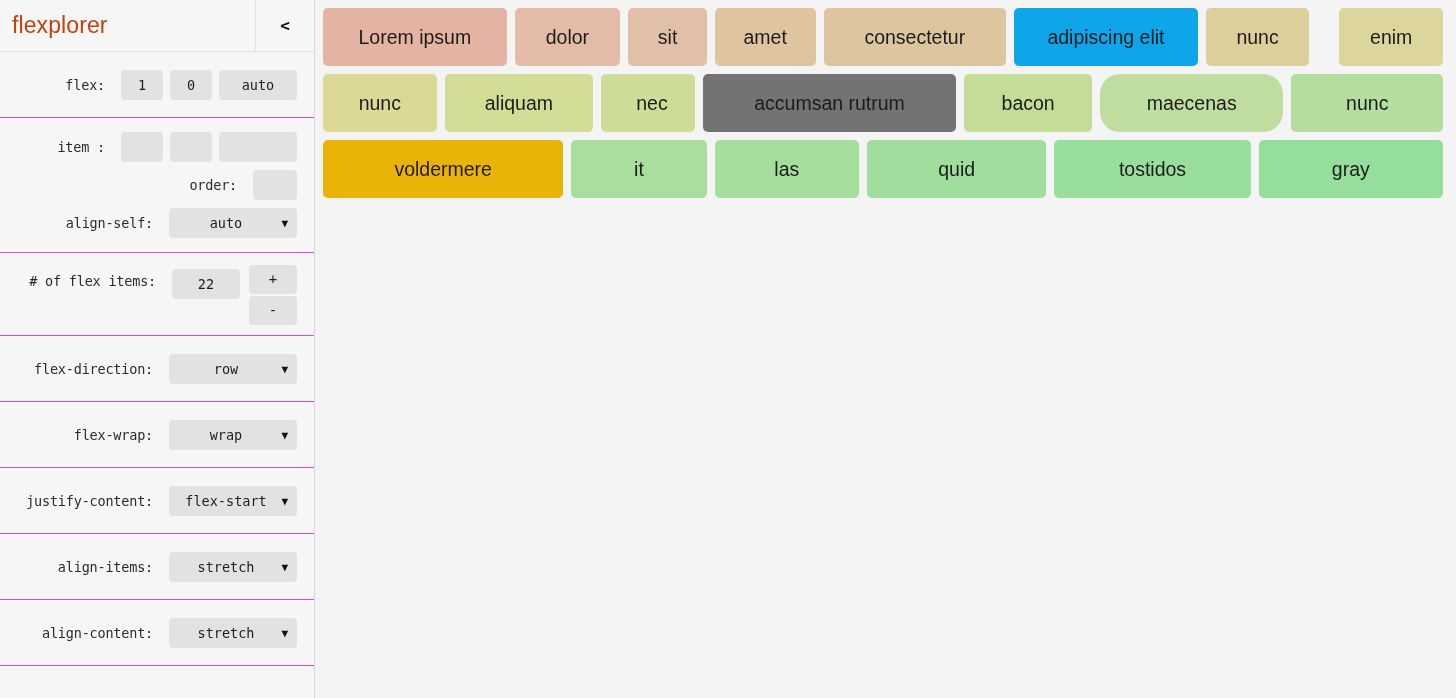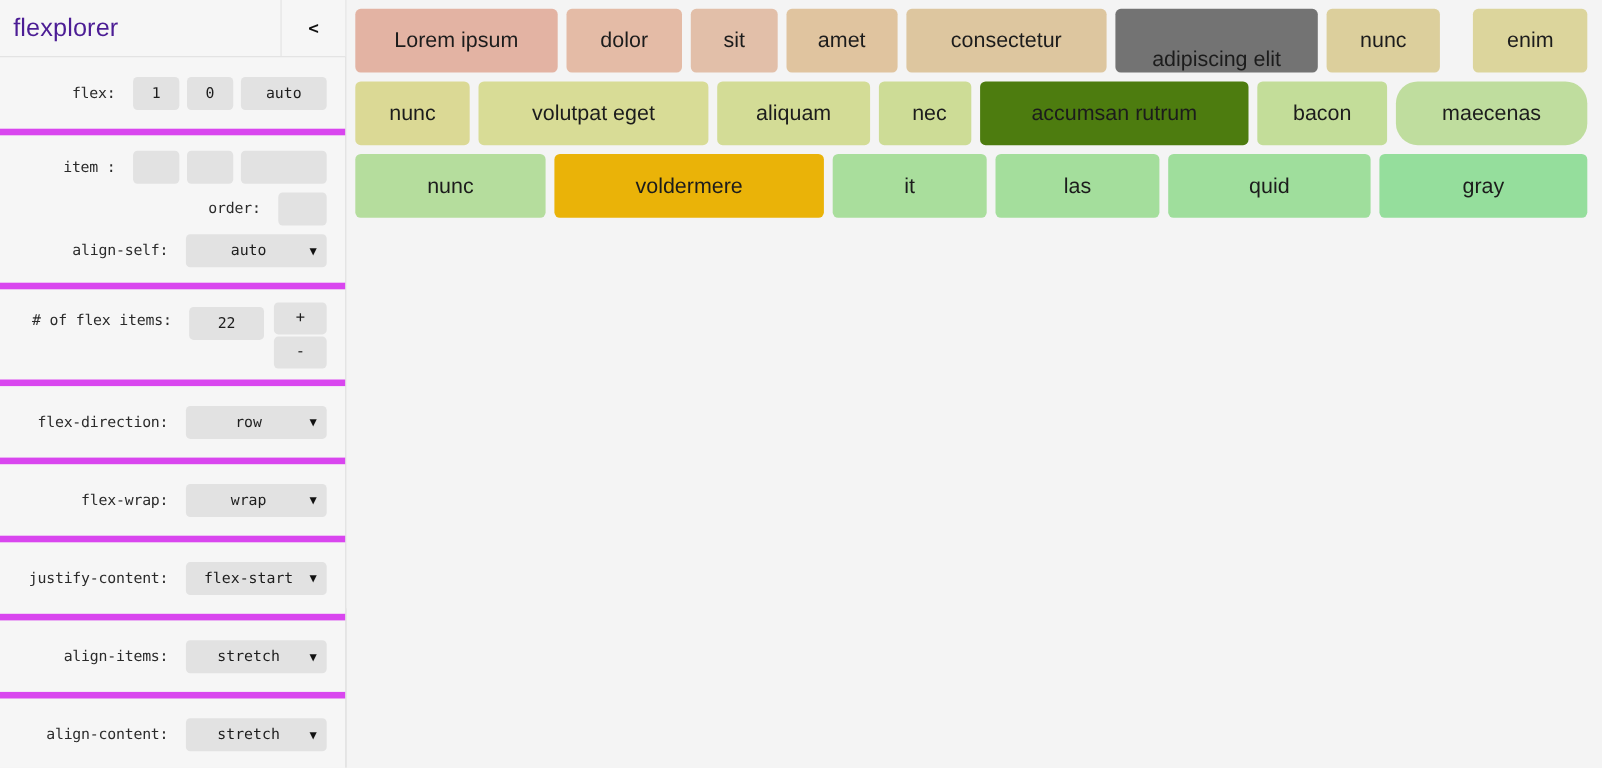--- a/index.html
+++ b/index.html
@@ -41,21 +41,21 @@
     border-bottom: 1px solid #e2e2e2;
     background: #f6f6f6;
   }
   .sb-title {
     flex: 1 1 auto;
     display: flex;
     align-items: center;
     padding-left: 12px;
     font-family: "Liberation Sans", sans-serif;
     font-size: 23px;
-    color: #4c1d95;
+    color: #c2410c;
     letter-spacing: 0.1px;
   }
   .sb-collapse {
     width: 58px;
     min-width: 58px;
     border-left: 1px solid #e2e2e2;
     display: flex;
     align-items: center;
     justify-content: center;
     font-size: 16px;
@@ -68,21 +68,21 @@
 
   .sb-row {
     display: flex;
     align-items: center;
     justify-content: flex-end;
     padding: 0 17px 0 10px;
     box-sizing: border-box;
     min-height: 45px;
   }
   .sb-section {
-    border-bottom: 6px solid #d946ef;
+    border-bottom: 1px solid #d946ef;
     padding: 10px 0 10px 0;
     box-sizing: border-box;
   }
 
   .sb-label {
     font-size: 13.5px;
     color: #2b2b2b;
     text-align: right;
     white-space: nowrap;
     margin-right: 9px;
@@ -334,42 +334,39 @@
         </div>
         <div class="flex-item" style="background: rgb(226, 191, 169); flex-basis: 77px;">
           <span>sit</span>
         </div>
         <div class="flex-item" style="background: rgb(224, 196, 159); flex-basis: 99px;">
           <span>amet</span>
         </div>
         <div class="flex-item" style="background: rgb(221, 198, 159); flex-basis: 181px;">
           <span>consectetur</span>
         </div>
-        <div class="flex-item" style="background: #737373; flex-basis: 182px; align-items: flex-end;">
+        <div class="flex-item" style="background: #0ea5e9; flex-basis: 182px;">
           <span>adipiscing elit</span>
         </div>
         <div class="flex-item" style="background: rgb(220, 207, 156); flex-basis: 102px;">
           <span>nunc</span>
         </div>
         <div class="flex-item" style="background: rgb(220, 213, 156); flex-basis: 102px; margin-left: 22px;">
           <span>enim</span>
         </div>
         <div class="flex-item" style="background: rgb(219, 217, 149); flex-basis: 102px;">
           <span>nunc</span>
         </div>
-        <div class="flex-item" style="background: rgb(216, 220, 150); flex-basis: 207px;">
-          <span>volutpat eget</span>
-        </div>
         <div class="flex-item" style="background: rgb(211, 220, 150); flex-basis: 137px; text-align: right;">
           <span>aliquam</span>
         </div>
         <div class="flex-item" style="background: rgb(205, 220, 150); flex-basis: 82px; padding-left: 30px;">
           <span>nec</span>
         </div>
-        <div class="flex-item" style="background: #4d7c0f; flex-basis: 242px;">
+        <div class="flex-item" style="background: #737373; flex-basis: 242px;">
           <span>accumsan rutrum</span>
         </div>
         <div class="flex-item" style="background: rgb(195, 221, 153); flex-basis: 116px;">
           <span>bacon</span>
         </div>
         <div class="flex-item" style="background: rgb(191, 221, 158); flex-basis: 172px; border-radius: 20px;">
           <span>maecenas</span>
         </div>
         <div class="flex-item" style="background: rgb(181, 221, 157); flex-basis: 140px;">
           <span>nunc</span>
@@ -379,19 +376,22 @@
         </div>
         <div class="flex-item" style="background: rgb(169, 222, 156); flex-basis: 107px;">
           <span>it</span>
         </div>
         <div class="flex-item" style="background: rgb(164, 222, 156); flex-basis: 116px;">
           <span>las</span>
         </div>
         <div class="flex-item" style="background: rgb(159, 222, 156); flex-basis: 151px;">
           <span>quid</span>
         </div>
+        <div class="flex-item" style="background: rgb(153, 222, 156); flex-basis: 168px;">
+          <span>tostidos</span>
+        </div>
         <div class="flex-item" style="background: rgb(149, 222, 156); flex-basis: 156px;">
           <span>gray</span>
         </div>
       </div>
   </div>
 
 </div>
 
 </body></html>

